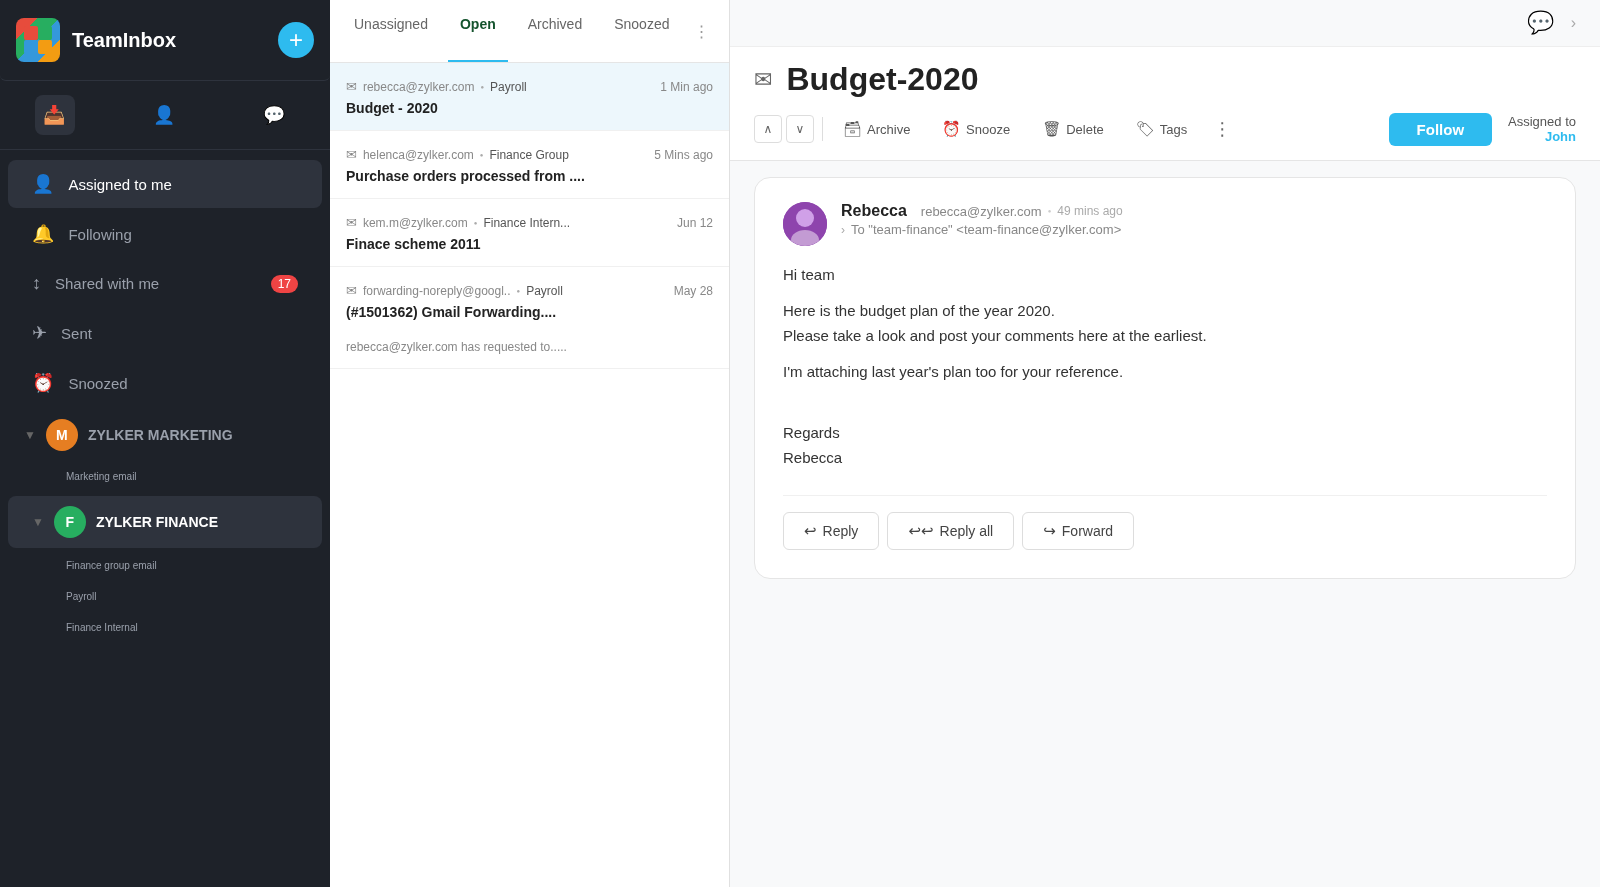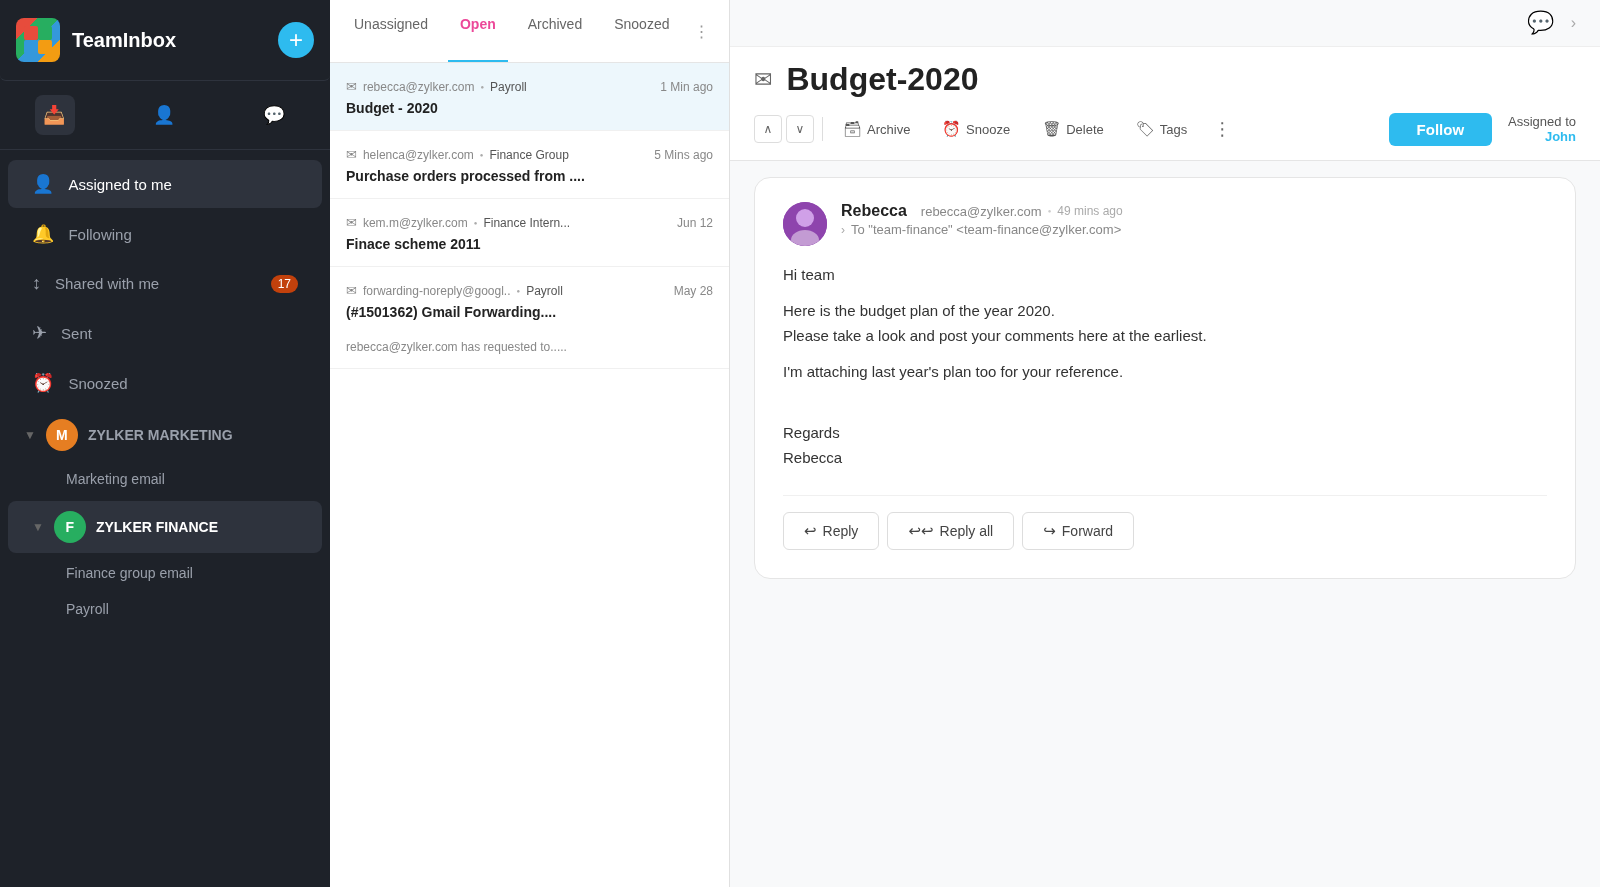--- a/index.html
+++ b/index.html
@@ -84,21 +84,21 @@
       color: #9aa0ab;
       font-size: 15px;
     }
     .nav-item.active {
       background: #2e333d;
       color: #fff;
     }
     .nav-item .icon { font-size: 18px; }
     .nav-item .badge {
       margin-left: auto;
-      background: #c2410c;
+      background: #ef4444;
       color: #fff;
       font-size: 12px;
       padding: 2px 7px;
       border-radius: 10px;
     }
 
     .section-label {
       font-size: 11px;
       color: #666;
       letter-spacing: 1.2px;
@@ -125,21 +125,21 @@
       font-weight: 700;
       font-size: 14px;
       color: #fff;
       flex-shrink: 0;
     }
     .team-avatar.orange { background: #e67e22; }
     .team-avatar.green { background: #27ae60; }
     .chevron { font-size: 12px; color: #666; }
     .team-subitem {
       padding: 10px 24px 10px 66px;
-      font-size: 14px;
+      font-size: 10px;
       color: #9aa0ab;
       cursor: pointer;
     }
 
     
     .list-panel {
       width: 400px;
       background: #fff;
       border-right: 1px solid #e0e0e0;
       display: flex;
@@ -156,21 +156,21 @@
       background: #fff;
     }
     .tab-item {
       padding: 16px 12px 28px;
       font-size: 14px;
       color: #666;
       cursor: pointer;
       border-bottom: 2px solid transparent;
     }
     .tab-item.active {
-      color: #ec4899;
+      color: #14532d;
       border-bottom: 2px solid #2ebbef;
       font-weight: 600;
     }
     .tab-more { color: #999; font-size: 16px; cursor: pointer; padding: 10px 4px; }
     .tab-search { margin-left: auto; color: #999; font-size: 18px; cursor: pointer; padding: 10px; }
 
     .email-list { overflow-y: auto; flex: 1; }
     .email-item {
       padding: 16px 16px 14px;
       border-bottom: 1px solid #f0f0f0;
@@ -376,20 +376,21 @@
     </div>
 
     <div class="team-group">
       <div class="team-header" style="background:#2e333d; border-radius:8px; margin:2px 8px;">
         <span class="chevron">▼</span>
         <div class="team-avatar green">F</div>
         <span style="color:#fff;">ZYLKER FINANCE</span>
       </div>
       <div class="team-subitem">Finance group email</div>
       <div class="team-subitem">Payroll</div>
+      <div class="team-subitem">Finance Internal</div>
     </div>
   </nav>
 </div>
 
 <div class="list-panel">
   <div class="list-tabs">
     <div class="tab-item">Unassigned</div>
     <div class="tab-item active">Open</div>
     <div class="tab-item">Archived</div>
     <div class="tab-item">Snoozed</div>

